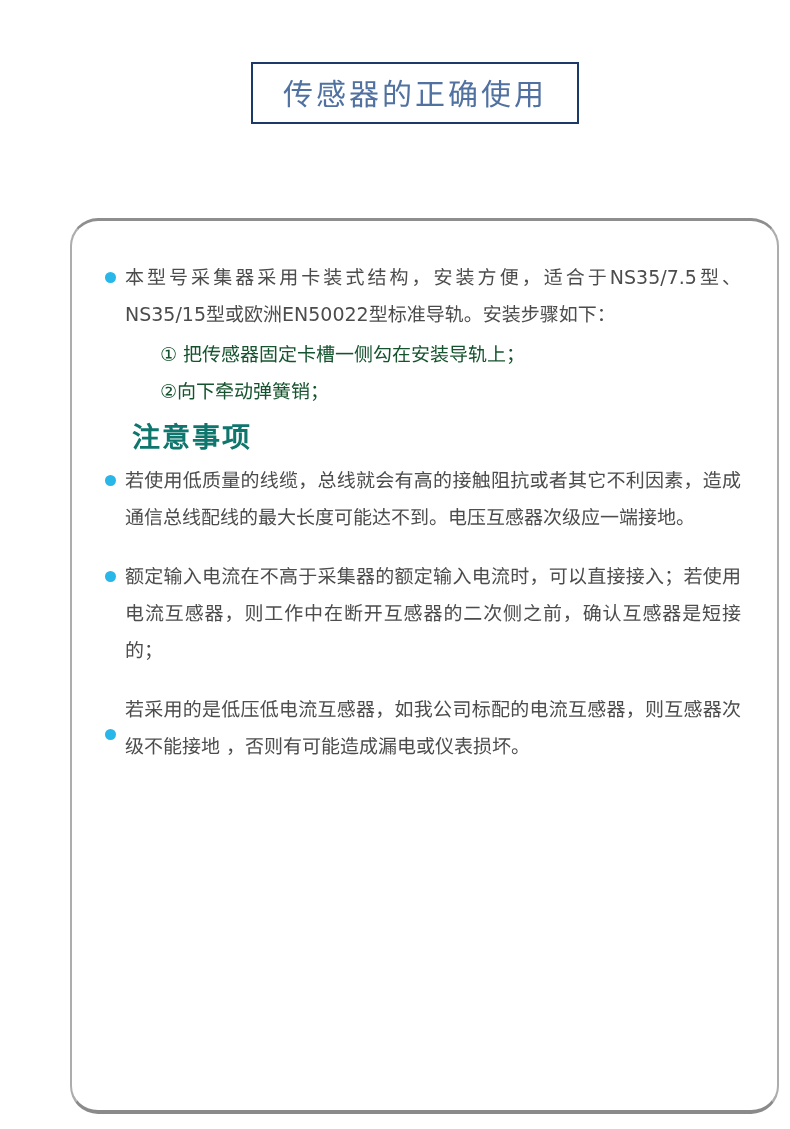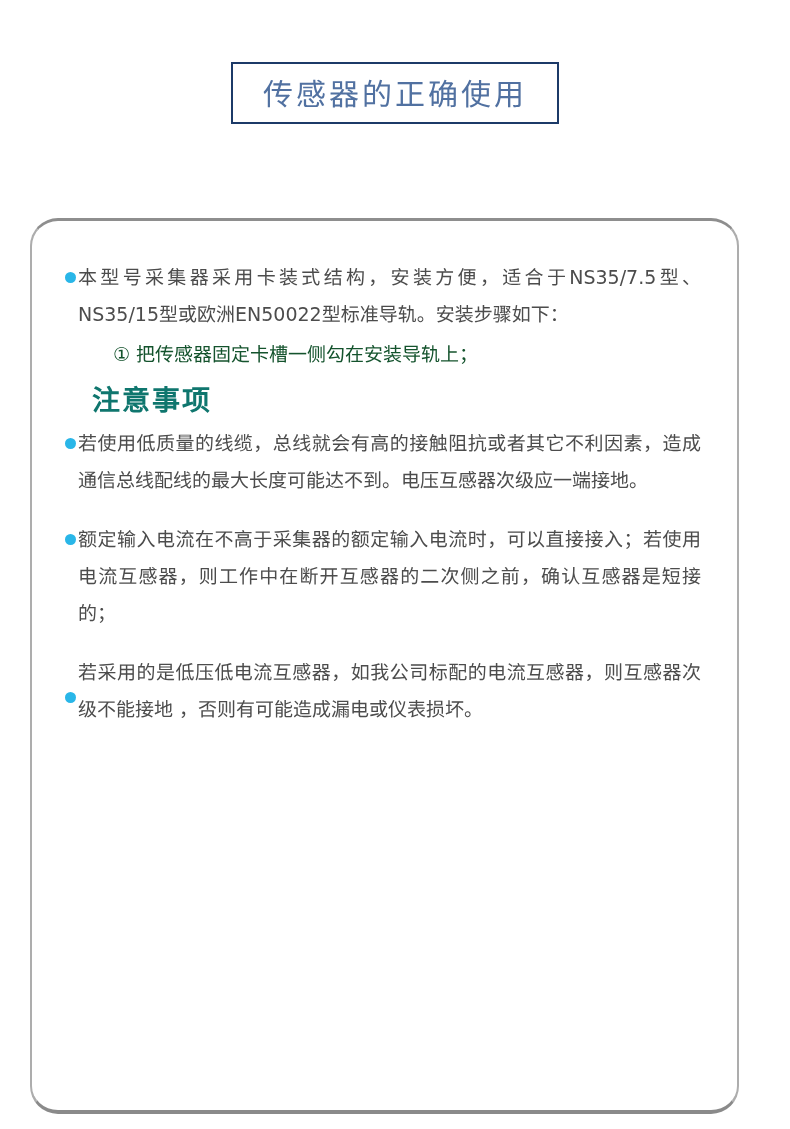--- a/index.html
+++ b/index.html
@@ -7,20 +7,21 @@
     width: 790px;
     background: #ffffff;
     font-family: "DejaVu Sans", "Liberation Sans", sans-serif;
   }
   .page {
     position: relative;
     width: 790px;
     height: 1129px;
     background: #ffffff;
     overflow: hidden;
+    padding-left: 40px;
   }
   
   .title-box {
     margin: 62px auto 0 auto;
     width: fit-content;
     border: 2px solid #1c3a68;
     padding: 6px 30px 8px 30px;
     background: #ffffff;
   }
   .title-box .title-text {
@@ -48,21 +49,21 @@
     align-items: flex-start;
   }
   .dot {
     flex: none;
     width: 11px;
     height: 11px;
     border-radius: 50%;
     background: #29b6e8;
     margin-top: 13px;
   }
-  .bullet-body { margin-left: 2px; flex: 1; }
+  .bullet-body { margin-left: 9px; flex: 1; }
   .bullet-text {
     font-size: 19px;
     line-height: 37px;
     color: #4c4c4c;
     text-align: justify;
   }
   .intro { margin-top: 38px; }
   .steps { margin-top: 3px; padding-left: 35px; }
   .step {
     font-size: 19px;
@@ -94,20 +95,21 @@
   </div>
 
   <div class="card">
 
     <div class="bullet intro">
       <span class="dot"></span>
       <div class="bullet-body">
         <div class="bullet-text">本型号采集器采用卡装式结构，安装方便，适合于NS35/7.5型、NS35/15型或欧洲EN50022型标准导轨。安装步骤如下：</div>
         <div class="steps">
           <div class="step">① 把传感器固定卡槽一侧勾在安装导轨上；</div>
+          <div class="step">②向下牵动弹簧销；</div>
         </div>
       </div>
     </div>
 
     <h2 class="notes-heading">注意事项</h2>
 
     <div class="bullet note-0">
       <span class="dot"></span>
       <div class="bullet-body">
         <div class="bullet-text">若使用低质量的线缆，总线就会有高的接触阻抗或者其它不利因素，造成通信总线配线的最大长度可能达不到。电压互感器次级应一端接地。</div>

